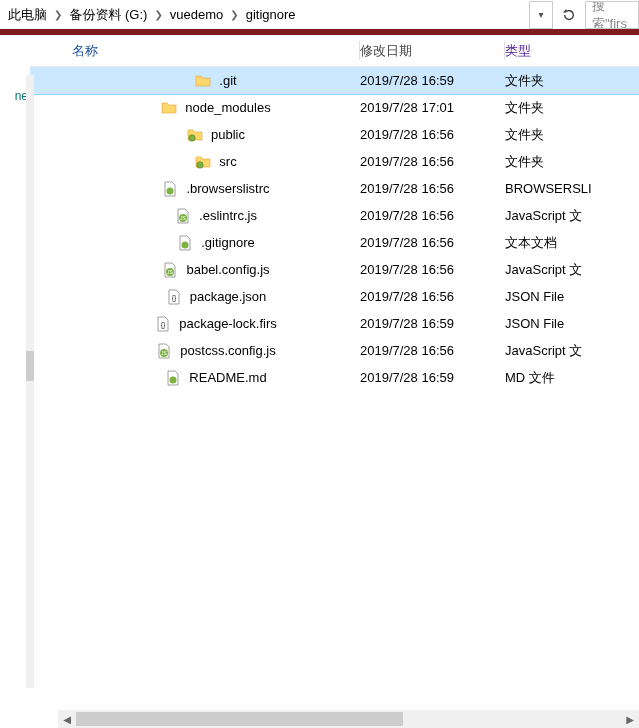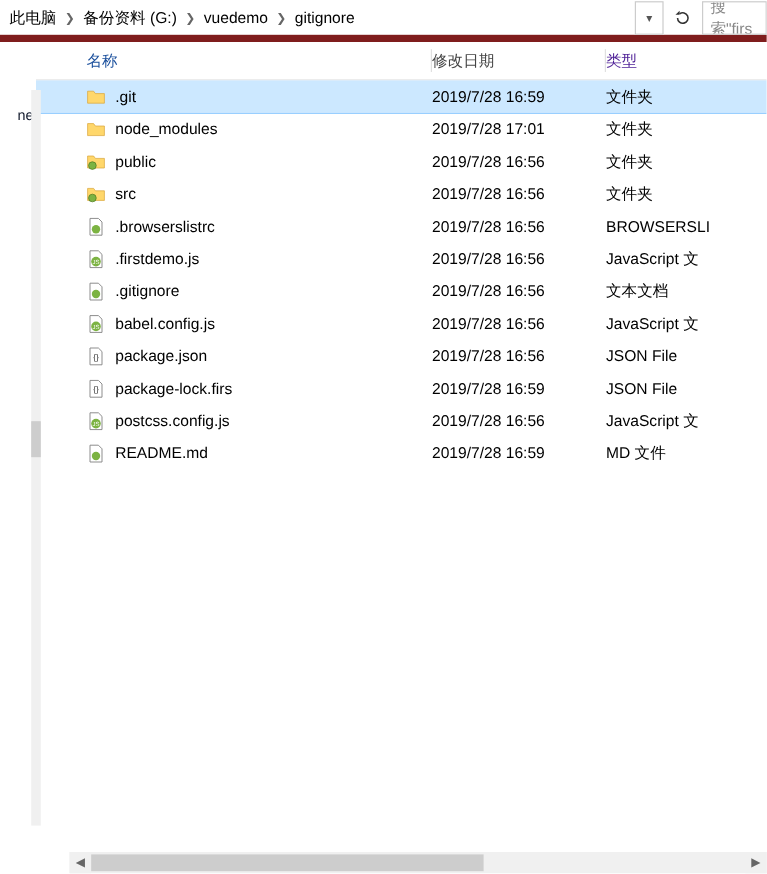--- a/index.html
+++ b/index.html
@@ -68,21 +68,21 @@
     .left-strip {
       width: 30px;
       border-right: none;
       position: relative;
     }
     .left-label {
       position: absolute;
       top: 54px;
       right: 2px;
       font-size: 12px;
-      color: #0f172a;
+      color: #0f766e;
     }
     .file-pane {
       flex: 1;
       display: flex;
       flex-direction: column;
       overflow: hidden;
     }
     .headers {
       display: flex;
       height: 32px;
@@ -121,20 +121,21 @@
     .file-row.selected {
       background: #cce8ff;
       outline: 1px solid #99cfff;
     }
     .cell-name {
       width: 330px;
       display: flex;
       align-items: center;
       padding-left: 42px;
       gap: 8px;
+      justify-content: center;
     }
     .cell-date { width: 145px; }
     .cell-type { flex: 1; white-space: nowrap; overflow: hidden; }
     .icon {
       width: 16px; height: 16px;
       display: inline-flex;
       align-items: center;
       justify-content: center;
     }
     .hscroll {
@@ -279,21 +280,21 @@
         </div>
         <div class="file-row">
           <div class="cell-name">
             <span class="icon">
               <svg width="16" height="16" viewBox="0 0 16 16">
                 <path fill="#fff" stroke="#888" stroke-width="0.8" d="M3 1h7l3 3v11H3z"></path>
                 <circle cx="8" cy="10" r="4" fill="#7cb342"></circle>
                 <text x="8" y="12" font-size="5" text-anchor="middle" fill="#fff">JS</text>
               </svg>
             </span>
-            <span>.firstdemo.js</span>
+            <span>.eslintrc.js</span>
           </div>
           <div class="cell-date">2019/7/28 16:56</div>
           <div class="cell-type">JavaScript 文</div>
         </div>
         <div class="file-row">
           <div class="cell-name">
             <span class="icon">
               <svg width="16" height="16" viewBox="0 0 16 16">
                 <path fill="#fff" stroke="#888" stroke-width="0.8" d="M3 1h7l3 3v11H3z"></path>
                 <circle cx="8" cy="10" r="3.5" fill="#7cb342"></circle>

